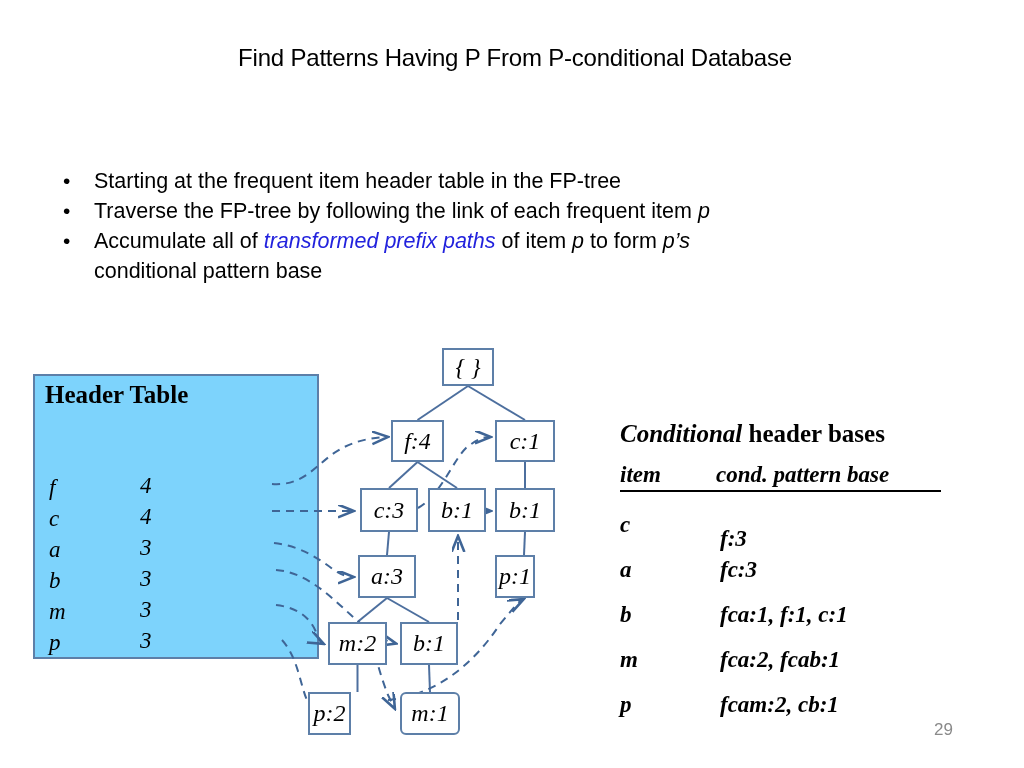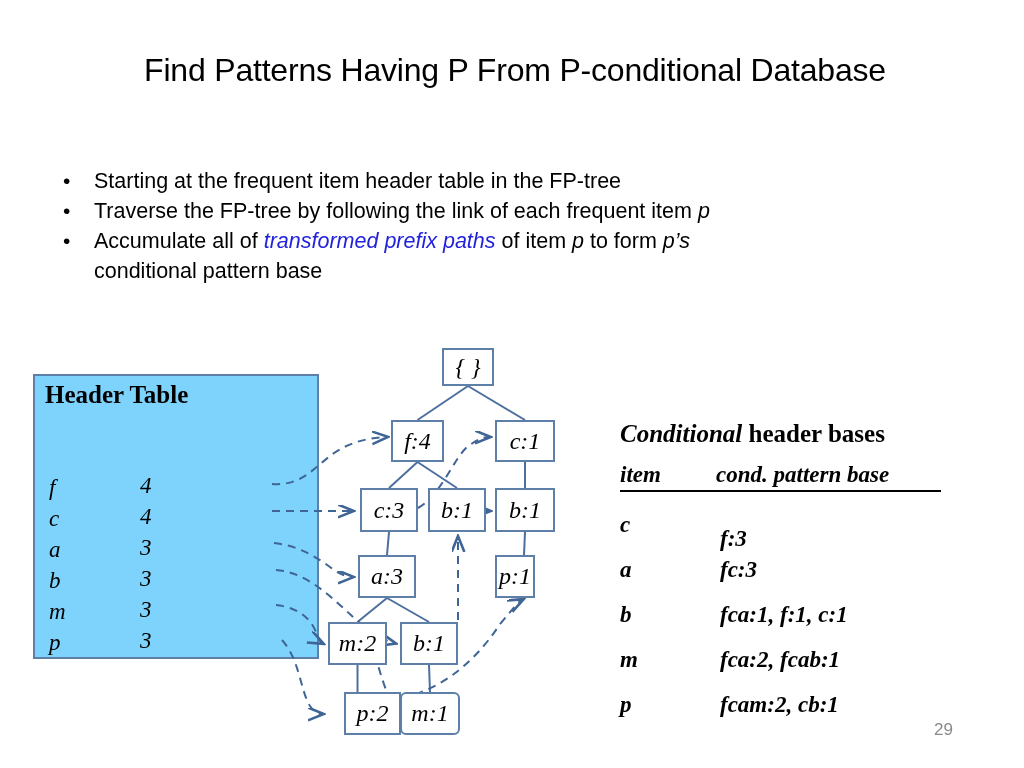--- a/index.html
+++ b/index.html
@@ -20,26 +20,25 @@
   }
 
   
   #title {
     position: absolute;
     left: 60px;
     top: 44px;
     width: 910px;
     text-align: center;
     font-family: "Liberation Sans", sans-serif;
-    font-size: 32px;
+    font-size: 24px;
     font-weight: 400;
     color: #000000;
     letter-spacing: -0.2px;
     white-space: nowrap;
-    margin-top: 8px;
   }
 
   
   #bullets {
     position: absolute;
     left: 56px;
     top: 166px;
     width: 880px;
     font-size: 21.5px;
     line-height: 30px;
@@ -270,21 +269,21 @@
       <div class="node" style="left: 442px; top: 348px; width: 52px; height: 38px;">{ }</div>
       <div class="node" style="left: 391px; top: 420px; width: 53px; height: 42px;">f:4</div>
       <div class="node" style="left: 495px; top: 420px; width: 60px; height: 42px;">c:1</div>
       <div class="node" style="left: 360px; top: 488px; width: 58px; height: 44px; text-align: right;">c:3</div>
       <div class="node" style="left: 428px; top: 488px; width: 58px; height: 44px;">b:1</div>
       <div class="node" style="left: 495px; top: 488px; width: 60px; height: 44px;">b:1</div>
       <div class="node" style="left: 358px; top: 555px; width: 58px; height: 43px;">a:3</div>
       <div class="node" style="left: 495px; top: 555px; width: 40px; height: 43px;">p:1</div>
       <div class="node" style="left: 328px; top: 622px; width: 59px; height: 43px; text-align: right;">m:2</div>
       <div class="node" style="left: 400px; top: 622px; width: 58px; height: 43px;">b:1</div>
-      <div class="node" style="left: 344px; top: 692px; width: 57px; height: 43px;">p:2</div>
+      <div class="node" style="left: 308px; top: 692px; width: 43px; height: 43px;">p:2</div>
       <div class="node" style="left: 400px; top: 692px; width: 60px; height: 43px; border-radius: 6px;">m:1</div>
     </div>
 
   <div id="cpb">
     <div id="cpb-title"><span class="ital">Conditional</span><span> header bases</span></div>
     <div id="cpb-head-item">item</div>
     <div id="cpb-head-base">cond. pattern base</div>
     <div id="cpb-rows">
         <div class="cpb-row-item" style="top: 92px;">c</div>
         <div class="cpb-row-base" style="top: 92px; margin-top: 14px;">f:3</div>

